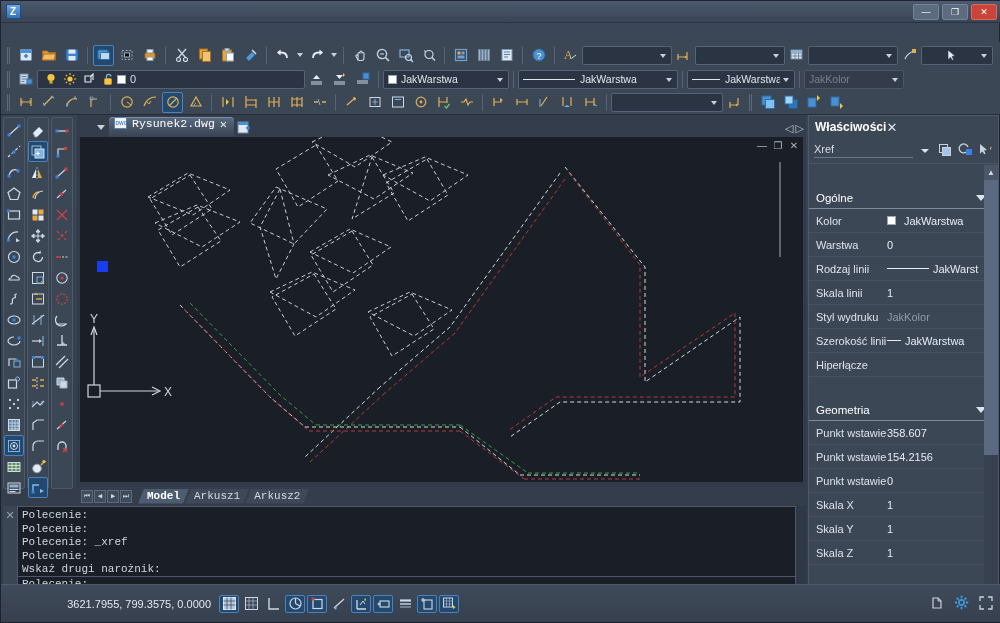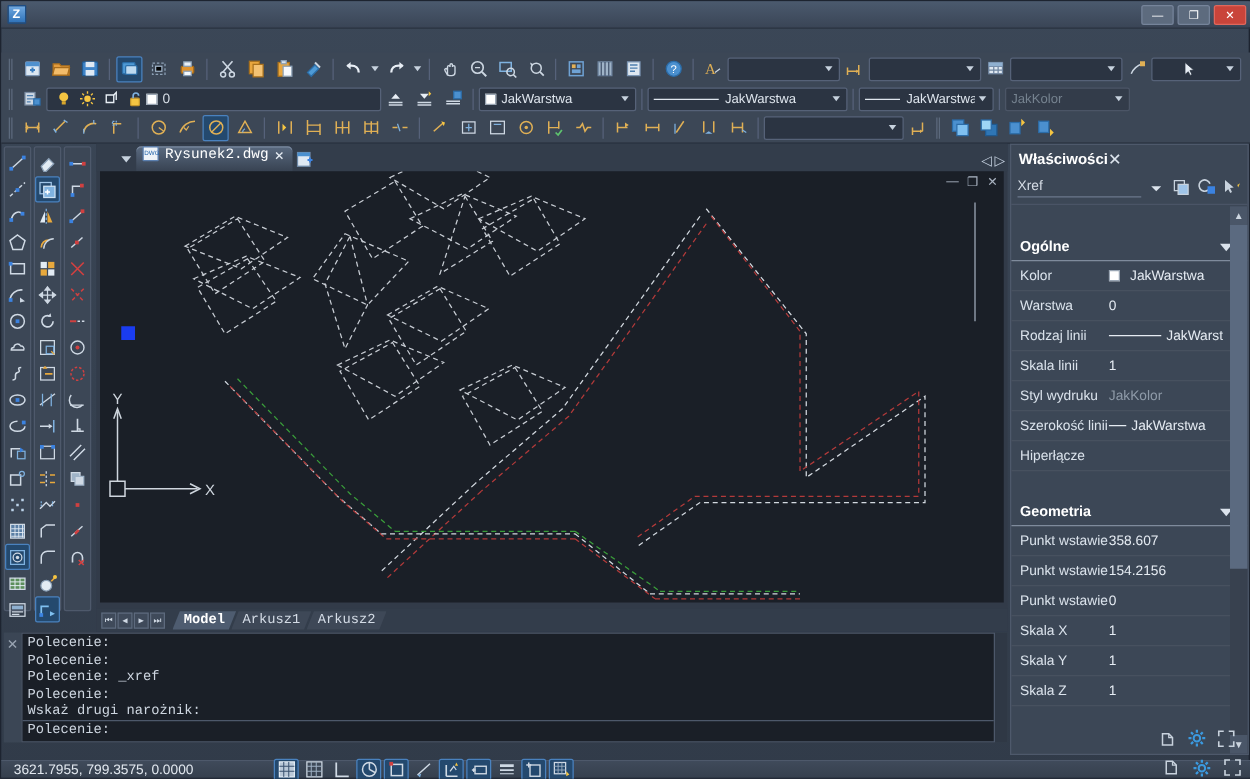--- a/index.html
+++ b/index.html
@@ -126,21 +126,21 @@
      background:#3c4756; border:1px solid #4e596b; }
   .ptitle { height:22px; display:flex; align-items:center; padding:0 6px;
      font-size:12px; color:#fff; font-weight:bold; justify-content:flex-start;}
   .pclose{ font-size:13px; color:#dbe3ec; font-weight:normal;}
   .prow-top { height:26px; display:flex; align-items:center; padding:0 5px; gap:4px;
      border-bottom:1px solid #4a5466;}
   .xr { flex:1; border-bottom:1px solid #6b788c; padding-bottom:2px; }
   .pico { width:16px; height:16px; display:flex; align-items:center; justify-content:center; }
   .plist { position:absolute; left:0; top:49px; width:189px; height:438px; overflow:hidden;}
   .pgroup { height:22px; display:flex; align-items:center; justify-content:space-between;
-     padding:0 12px 0 7px; font-size:11.5px; font-weight:bold; color:#fff;
+     padding:0 12px 0 7px; font-size:11.5px; font-weight:normal; color:#fff;
      border-bottom:1px solid #7f8b9c; }
   .pgroup .tri:after{ content:""; display:block; border-left:5px solid transparent;
      border-right:5px solid transparent; border-top:6px solid #dbe3ec;}
   .prow { height:24px; display:flex; align-items:center; border-bottom:1px solid #47515f;
      font-size:11px; }
   .pk { width:78px; padding-left:7px; color:#dbe3ec; overflow:hidden; white-space:nowrap;}
   .pv { flex:1; color:#e6ecf3; display:flex; align-items:center; gap:4px;
         overflow:hidden; white-space:nowrap; }
   .pv.gray { color:#8e9aa8; }
   .pspacer{ height:22px; }
@@ -160,23 +160,23 @@
   .cmdx { width:14px; padding-top:3px; text-align:center; color:#98a3b1; font-size:11px;}
   .cmdbody{ flex:1; background:#1a1f27; border:1px solid #4d586a; position:relative;}
   .cmdhist { padding:2px 4px; font-family:"Liberation Mono",monospace; font-size:11px;
      color:#ced6e0; line-height:13.6px; }
   .cmdinput{ position:absolute; left:0; bottom:0; width:100%; height:17px;
      border-top:1px solid #4d586a; padding:1px 4px;
      font-family:"Liberation Mono",monospace; font-size:11px; color:#ced6e0;}
   .cmdsb { width:10px; background:#2f3845; }
 
   
-  .statusbar{ position:absolute; left:0; bottom:0; width:1000px; height:14px;
+  .statusbar{ position:absolute; left:0; bottom:0; width:1000px; height:38px;
      background:linear-gradient(#3f4a5a,#36404e); border-top:1px solid #4e596b;
-     display:flex; align-items:center; }
+     display:flex; align-items:center;text-align:right; }
   .coords{ margin-left:10px; font-size:11px; color:#e2e8ef; width:200px; }
   .sbtns{ position:absolute; left:218px; display:flex; gap:2px; }
   .sbtn{ width:20px; height:18px; border-radius:2px; display:flex;
      align-items:center; justify-content:center; }
   .sbtn.on{ background:#24496e; border:1px solid #4a82bf;}
   .sright{ position:absolute; right:8px; display:flex; gap:10px; align-items:center;}
 </style>
 </head>
 <body>
 

